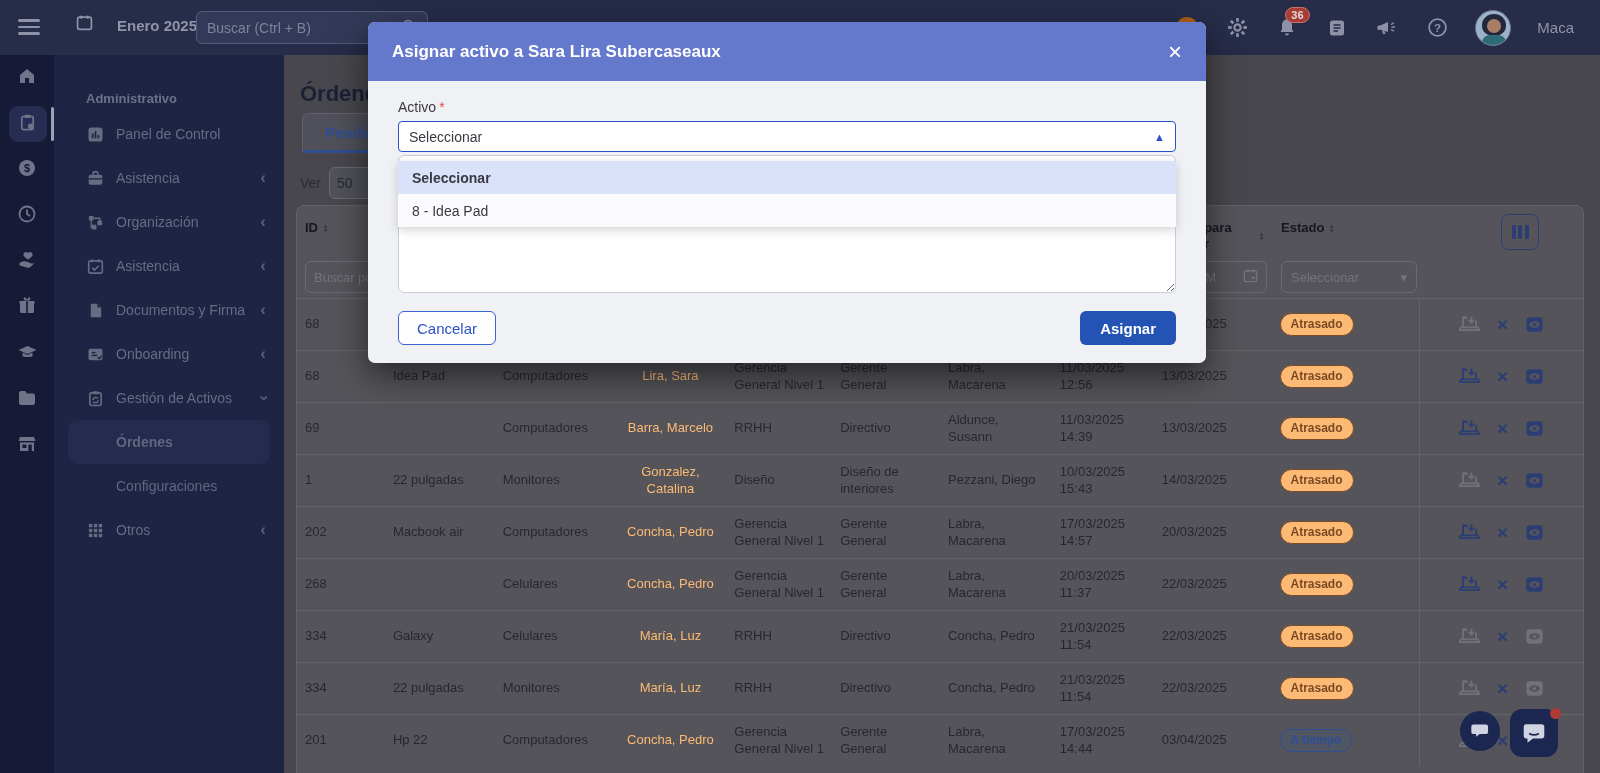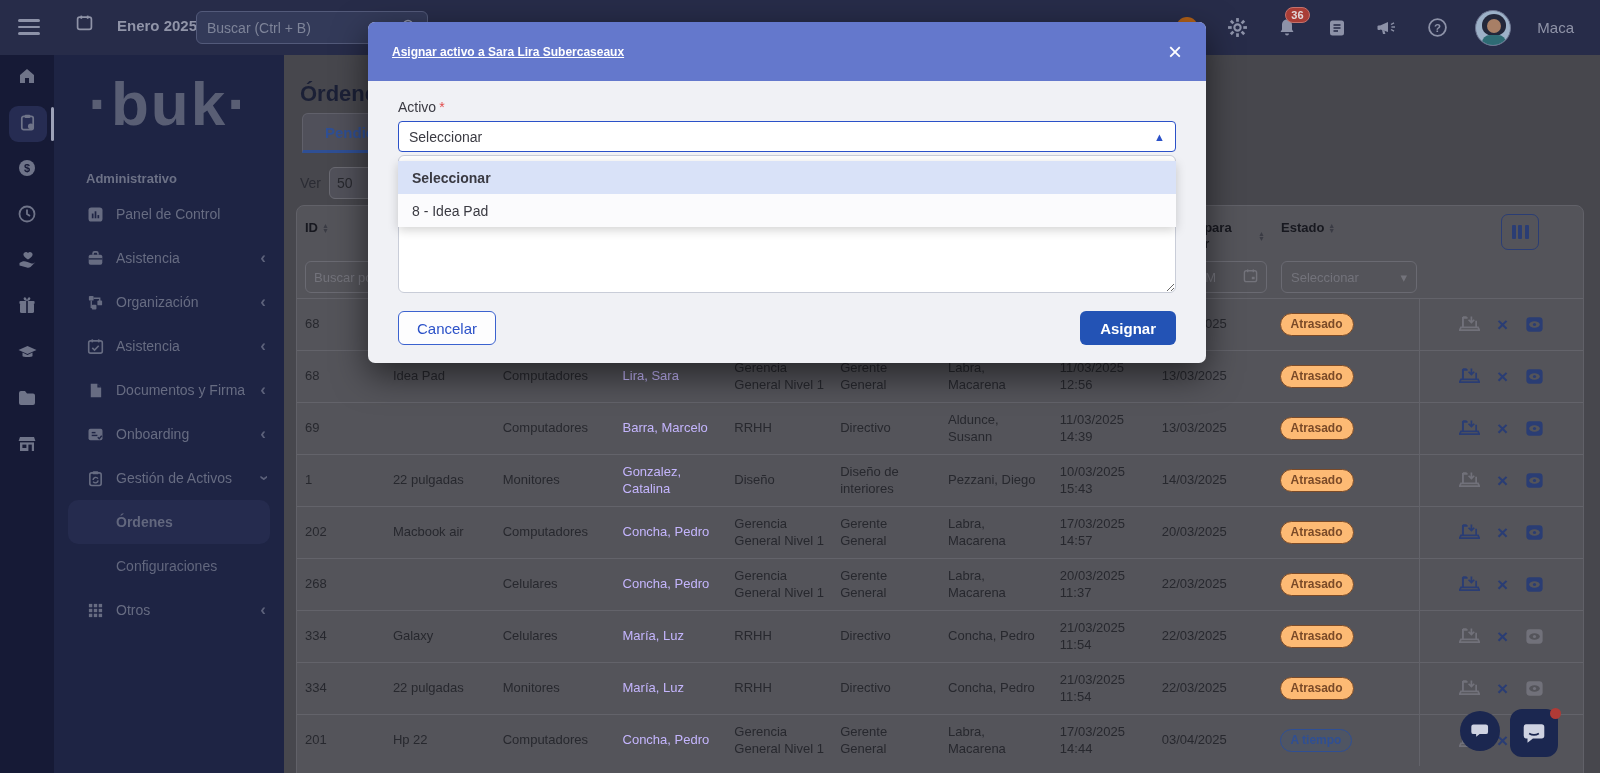--- a/index.html
+++ b/index.html
@@ -59,34 +59,34 @@
   .th{font-size:13px;font-weight:bold;color:#17181f;padding:0 8px;display:flex;align-items:center;line-height:1.25;}
   .colpick{position:absolute;right:44px;top:8px;width:38px;height:36px;border:1px solid #2a3d74;border-radius:7px;display:flex;align-items:center;justify-content:center;gap:2.5px;cursor:pointer;}
   .colpick i{width:4px;height:14px;background:#2a3d74;display:block;border-radius:1px;}
   .tfilter{display:flex;align-items:center;height:42px;margin-top:2px;}
   .tf{padding:0 8px;}
   .f-input{height:32px;width:118px;border:1px solid #6a6a72;background:#54545a;border-radius:6px;color:#73737b;font-size:13px;padding:0 8px;display:flex;align-items:center;}
   .f-date{height:32px;width:104px;border:1px solid #6a6a72;background:#54545a;border-radius:6px;color:#73737b;font-size:13px;padding:0 8px;display:flex;align-items:center;justify-content:space-between;}
   .f-select{height:32px;width:136px;border:1px solid #6a6a72;background:#54545a;border-radius:6px;color:#73737b;font-size:13px;padding:0 9px;display:flex;align-items:center;justify-content:space-between;}
   .trow{display:flex;align-items:center;min-height:52px;border-top:1px solid #63636a;font-size:13px;color:#27282e;}
   .td{padding:6px 8px;line-height:1.3;}
-  .td.link{color:#c4b5fd;cursor:pointer;}
+  .td.link{color:#fdba74;cursor:pointer;text-align:center;}
   .badge-estado{display:inline-block;padding:3px 10px;border-radius:12px;font-size:12px;font-weight:bold;border:1.5px solid;}
   .late{color:#7a4a28;border-color:#7a4a28;background:#fdba74;}
   .on-time{color:#2f4f94;border-color:#2f4f94;background:#4f5563;}
   .actions{display:flex;align-items:center;justify-content:center;gap:17px;border-left:1px solid #63636a;align-self:stretch;}
   .act{cursor:pointer;display:flex;align-items:center;justify-content:center;}
   .act.blue{color:#2a3d74;}
   .act.grey{color:#71717a;}
   .act .x{font-size:19px;font-weight:bold;}
 
   
   .modal{position:absolute;left:368px;top:22px;width:838px;z-index:40;border-radius:7px;background:#f0f1f5;box-shadow:0 12px 34px rgba(0,0,0,.55);}
   .modal-header{height:59px;background:#6478cc;border-radius:7px 7px 0 0;display:flex;align-items:center;padding:0 24px;}
-  .modal-title{color:#fff;font-size:12px;font-weight:bold;flex:1;text-decoration:underline;}
+  .modal-title{color:#fff;font-size:17px;font-weight:bold;flex:1;}
   .modal-close{color:#fff;font-size:24px;cursor:pointer;line-height:1;}
   .modal-body{padding:18px 30px 0 30px;position:relative;}
   .field-label{font-size:14px;color:#3a3a42;margin-bottom:6px;}
   .req{color:#e14b4b;margin-left:3px;}
   .select-ctrl{height:31px;background:#fff;border:1px solid #2b51c8;border-radius:4px;display:flex;align-items:center;justify-content:space-between;padding:0 10px;font-size:14px;color:#3a3a42;cursor:pointer;position:relative;z-index:3;}
   .caret-up{color:#2b51c8;font-size:11px;}
   .comment-area{width:100%;height:138px;margin-top:3px;border:1px solid #c9cdd8;border-radius:6px;background:#fff;resize:both;outline:none;}
   .dropdown{position:absolute;left:30px;right:30px;top:80px;background:#fbfbfd;box-shadow:0 3px 10px rgba(0,0,0,.18);z-index:4;}
   .opt{height:33px;display:flex;align-items:center;padding:0 14px;font-size:14px;color:#3a3a42;cursor:pointer;}
   .opt.sel{background:#d9e2f8;font-weight:bold;}
@@ -248,21 +248,20 @@
         <span><svg width="20" height="20" viewBox="0 0 20 20">
             <path d="M3 3 h14 l1.4 4 H1.6 Z" fill="currentColor"></path>
             <rect x="3" y="8.4" width="14" height="8.6" fill="currentColor"></rect>
             <rect x="5.4" y="10.6" width="4" height="3.4" fill="#161a36"></rect>
             <rect x="11.4" y="10.6" width="3.4" height="6.4" fill="#161a36"></rect>
           </svg></span>
       </div>
     </div>
 
   <div class="sidebar">
-    <div class="logo">·buk·</div>
     <div class="section-label">Administrativo</div>
     <ul class="menu" id="menu">
         <li class="menu-item">
           <span class="mi-icon">
             <svg width="17" height="17" viewBox="0 0 18 18">
               <rect x="1.6" y="1.6" width="14.8" height="14.8" rx="3" fill="currentColor"></rect>
               <g stroke="#1e2444" stroke-width="1.8">
                 <line x1="6" y1="13" x2="6" y2="8"></line>
                 <line x1="9" y1="13" x2="9" y2="5.6"></line>
                 <line x1="12" y1="13" x2="12" y2="9.6"></line>

